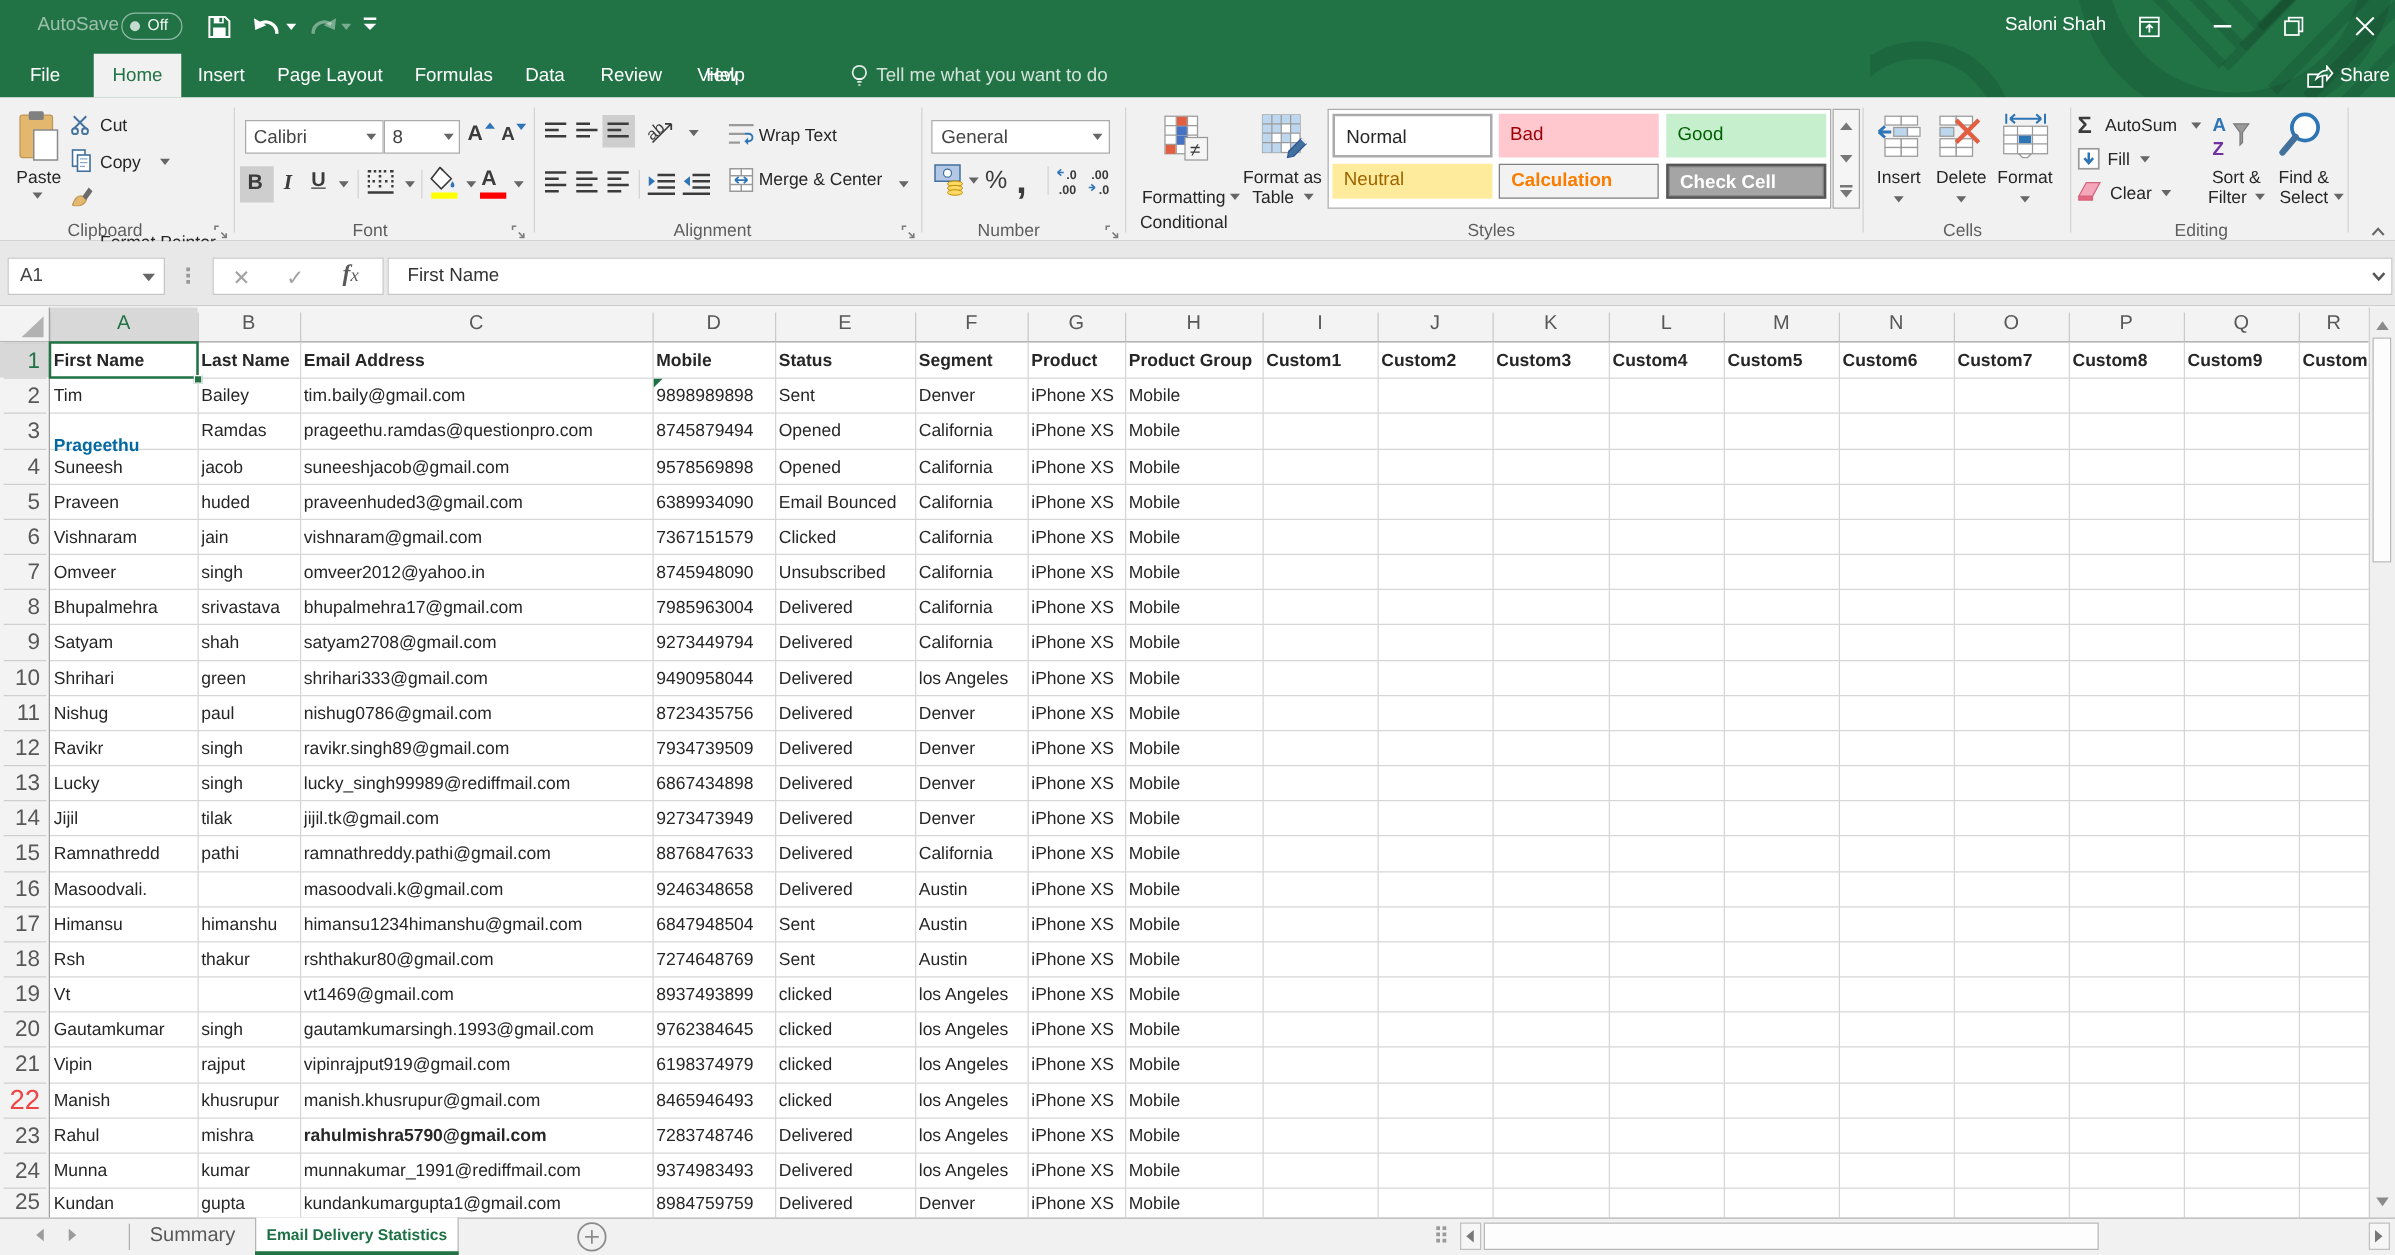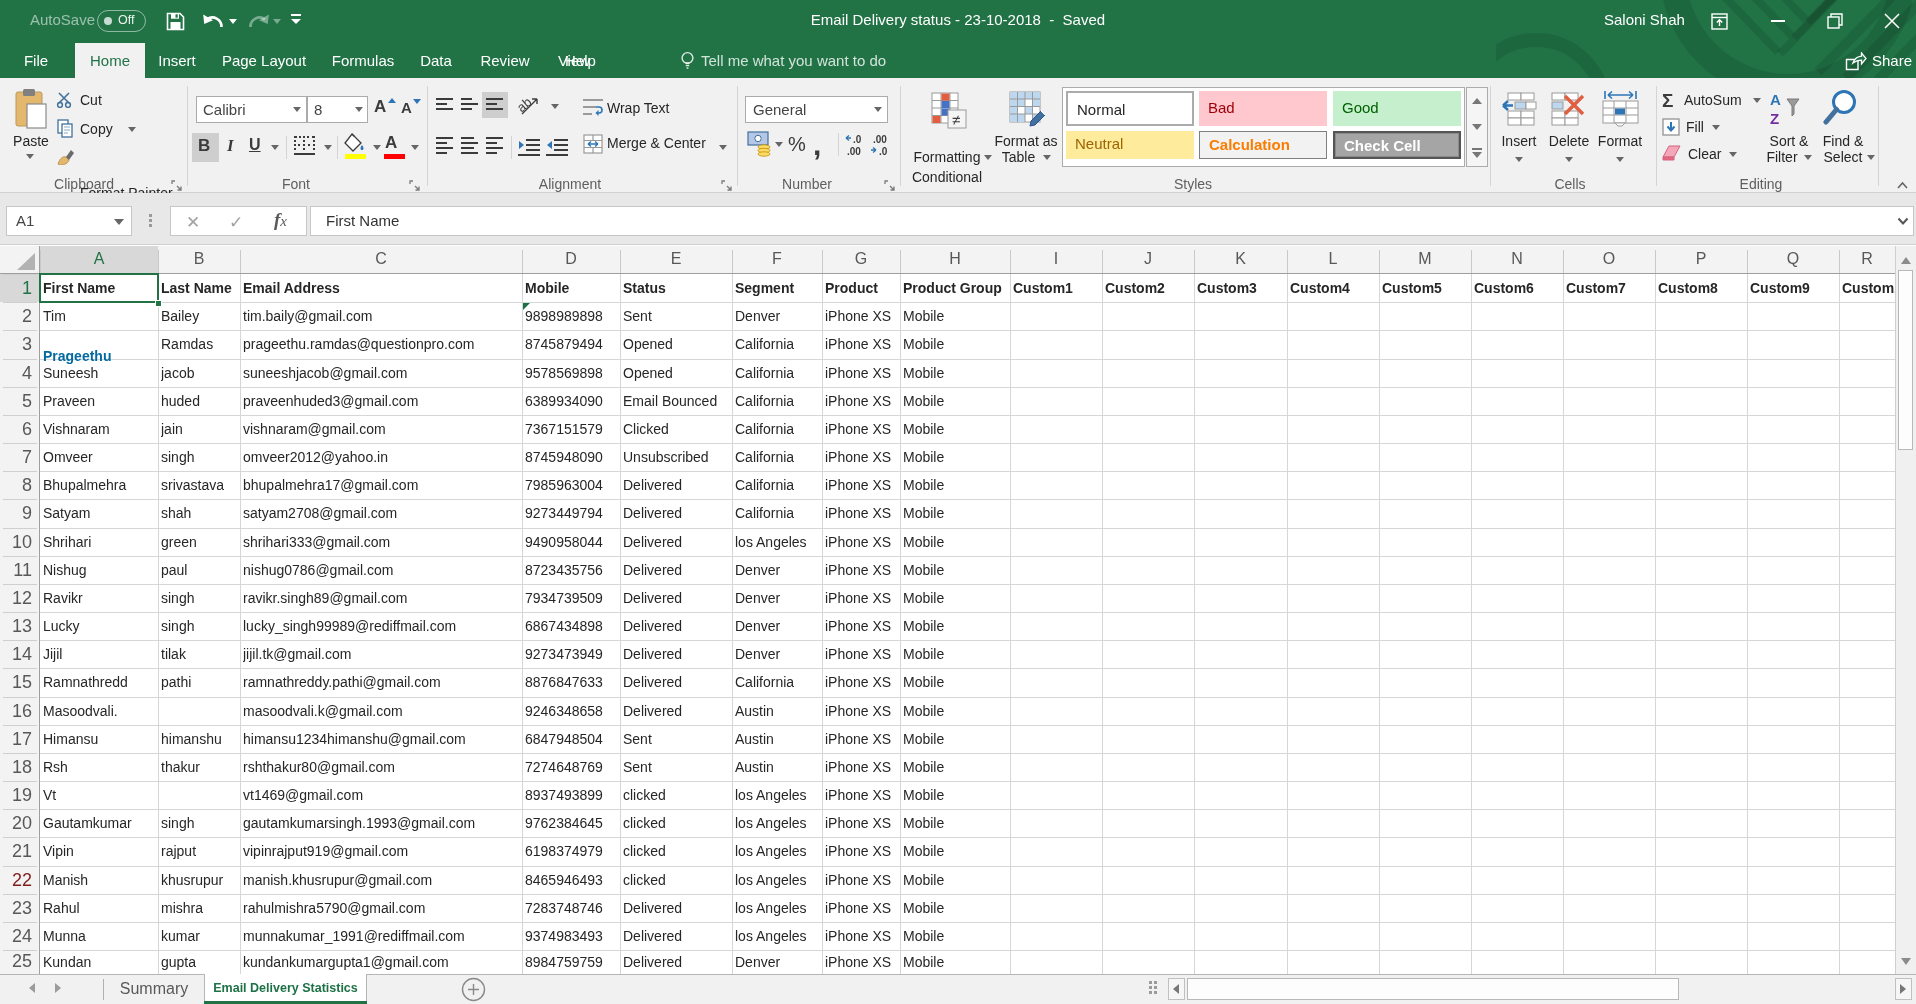--- a/index.html
+++ b/index.html
@@ -42,21 +42,20 @@
 <path d="M2.2 2.5 L3.2 12 L12 8.2 Z" fill="#fff"></path>
 </svg>
     <div class="abs" style="left:229px;top:19px;width:0;height:0;border-left:4.5px solid transparent;border-right:4.5px solid transparent;border-top:5px solid #fff;"></div>
     <svg class="abs" style="left:247px;top:12px;" width="24" height="19" viewBox="0 0 24 19">
 <path d="M3.5 15 A9 9 0 0 1 18 7.5" fill="none" stroke="rgba(255,255,255,0.4)" stroke-width="2.7"></path>
 <path d="M21.8 2.5 L20.8 12 L12 8.2 Z" fill="rgba(255,255,255,0.4)"></path>
 </svg>
     <div class="abs" style="left:273px;top:19px;width:0;height:0;border-left:4.5px solid transparent;border-right:4.5px solid transparent;border-top:5px solid rgba(255,255,255,0.4);"></div>
     <div class="abs" style="left:291px;top:14px;width:10px;height:2px;background:#fff;"></div>
     <div class="abs" style="left:291px;top:19px;width:0;height:0;border-left:5px solid transparent;border-right:5px solid transparent;border-top:5.5px solid #fff;"></div>
-    <div class="abs" style="left:0;top:11px;width:1916px;text-align:center;font-size:15px;color:#fff;">Email Delivery status - 23-10-2018&nbsp; - &nbsp;Saved</div>
     <div class="abs" style="left:1604px;top:11px;font-size:15px;color:#fff;">Saloni Shah</div>
     <svg class="abs" style="left:1711px;top:13px;" width="17" height="17" viewBox="0 0 17 17">
 <rect x="1" y="1" width="15" height="15" fill="none" stroke="#fff" stroke-width="1.4"></rect>
 <line x1="1" y1="4.5" x2="16" y2="4.5" stroke="#fff" stroke-width="1.4"></line>
 <path d="M8.5 13 V7 M5.8 9.5 L8.5 6.8 L11.2 9.5" fill="none" stroke="#fff" stroke-width="1.4"></path>
 </svg>
     <div class="abs" style="left:1771px;top:20px;width:14px;height:1.8px;background:#fff;"></div>
     <svg class="abs" style="left:1827px;top:13px;" width="16" height="16" viewBox="0 0 16 16">
 <rect x="1" y="4" width="11" height="11" fill="none" stroke="#fff" stroke-width="1.4"></rect>
 <path d="M4 4 V1 H15 V12 H12" fill="none" stroke="#fff" stroke-width="1.4"></path>
@@ -475,21 +474,21 @@
 <div class="abs" style="left:0;top:724.7px;width:32px;height:28.2px;text-align:right;line-height:28.2px;font-size:18px;color:#585858;">17</div>
 <div class="abs" style="left:3px;top:724.7px;width:34px;height:1px;background:#cfcfcf;"></div>
 <div class="abs" style="left:0;top:752.9px;width:32px;height:28.2px;text-align:right;line-height:28.2px;font-size:18px;color:#585858;">18</div>
 <div class="abs" style="left:3px;top:752.9px;width:34px;height:1px;background:#cfcfcf;"></div>
 <div class="abs" style="left:0;top:781.1px;width:32px;height:28.2px;text-align:right;line-height:28.2px;font-size:18px;color:#585858;">19</div>
 <div class="abs" style="left:3px;top:781.1px;width:34px;height:1px;background:#cfcfcf;"></div>
 <div class="abs" style="left:0;top:809.2px;width:32px;height:28.2px;text-align:right;line-height:28.2px;font-size:18px;color:#585858;">20</div>
 <div class="abs" style="left:3px;top:809.2px;width:34px;height:1px;background:#cfcfcf;"></div>
 <div class="abs" style="left:0;top:837.4px;width:32px;height:28.2px;text-align:right;line-height:28.2px;font-size:18px;color:#585858;">21</div>
 <div class="abs" style="left:3px;top:837.4px;width:34px;height:1px;background:#cfcfcf;"></div>
-<div class="abs" style="left:0;top:865.6px;width:32px;height:28.2px;text-align:right;line-height:28.2px;font-size:18px;color:#7f1d1d;">22</div>
+<div class="abs" style="left:0;top:865.6px;width:32px;height:28.2px;text-align:right;line-height:28.2px;font-size:22px;color:#ef4444;">22</div>
 <div class="abs" style="left:3px;top:865.6px;width:34px;height:1px;background:#cfcfcf;"></div>
 <div class="abs" style="left:0;top:893.7px;width:32px;height:28.2px;text-align:right;line-height:28.2px;font-size:18px;color:#585858;">23</div>
 <div class="abs" style="left:3px;top:893.7px;width:34px;height:1px;background:#cfcfcf;"></div>
 <div class="abs" style="left:0;top:921.9px;width:32px;height:28.2px;text-align:right;line-height:28.2px;font-size:18px;color:#585858;">24</div>
 <div class="abs" style="left:3px;top:921.9px;width:34px;height:1px;background:#cfcfcf;"></div>
 <div class="abs" style="left:0;top:950.1px;width:32px;height:23.9px;text-align:right;line-height:23.9px;font-size:18px;color:#585858;">25</div>
 <div class="abs" style="left:3px;top:950.1px;width:34px;height:1px;background:#cfcfcf;"></div>
 <div class="abs" style="left:39px;top:246px;width:1px;height:728px;background:#9f9f9f;"></div>
 <div class="abs" style="left:158px;top:274.0px;width:1px;height:700.0px;background:#d6d6d6;"></div>
 <div class="abs" style="left:240px;top:274.0px;width:1px;height:700.0px;background:#d6d6d6;"></div>
@@ -711,21 +710,21 @@
 <div class="abs ellip" style="left:43px;top:865.6px;width:115px;height:28px;line-height:28px;font-size:14px;font-weight:normal;color:#262626;">Manish</div>
 <div class="abs ellip" style="left:161px;top:865.6px;width:79px;height:28px;line-height:28px;font-size:14px;font-weight:normal;color:#262626;">khusrupur</div>
 <div class="abs ellip" style="left:243px;top:865.6px;width:279px;height:28px;line-height:28px;font-size:14px;font-weight:normal;color:#262626;">manish.khusrupur@gmail.com</div>
 <div class="abs ellip" style="left:525px;top:865.6px;width:95px;height:28px;line-height:28px;font-size:14px;font-weight:normal;color:#262626;">8465946493</div>
 <div class="abs ellip" style="left:623px;top:865.6px;width:109px;height:28px;line-height:28px;font-size:14px;font-weight:normal;color:#262626;">clicked</div>
 <div class="abs ellip" style="left:735px;top:865.6px;width:87px;height:28px;line-height:28px;font-size:14px;font-weight:normal;color:#262626;">los Angeles</div>
 <div class="abs ellip" style="left:825px;top:865.6px;width:75px;height:28px;line-height:28px;font-size:14px;font-weight:normal;color:#262626;">iPhone XS</div>
 <div class="abs ellip" style="left:903px;top:865.6px;width:107px;height:28px;line-height:28px;font-size:14px;font-weight:normal;color:#262626;">Mobile</div>
 <div class="abs ellip" style="left:43px;top:893.7px;width:115px;height:28px;line-height:28px;font-size:14px;font-weight:normal;color:#262626;">Rahul</div>
 <div class="abs ellip" style="left:161px;top:893.7px;width:79px;height:28px;line-height:28px;font-size:14px;font-weight:normal;color:#262626;">mishra</div>
-<div class="abs ellip" style="left:243px;top:893.7px;width:279px;height:28px;line-height:28px;font-size:14px;font-weight:normal;color:#262626;">rahulmishra5790@gmail.com</div>
+<div class="abs ellip" style="left:243px;top:893.7px;width:279px;height:28px;line-height:28px;font-size:14px;font-weight:bold;color:#262626;">rahulmishra5790@gmail.com</div>
 <div class="abs ellip" style="left:525px;top:893.7px;width:95px;height:28px;line-height:28px;font-size:14px;font-weight:normal;color:#262626;">7283748746</div>
 <div class="abs ellip" style="left:623px;top:893.7px;width:109px;height:28px;line-height:28px;font-size:14px;font-weight:normal;color:#262626;">Delivered</div>
 <div class="abs ellip" style="left:735px;top:893.7px;width:87px;height:28px;line-height:28px;font-size:14px;font-weight:normal;color:#262626;">los Angeles</div>
 <div class="abs ellip" style="left:825px;top:893.7px;width:75px;height:28px;line-height:28px;font-size:14px;font-weight:normal;color:#262626;">iPhone XS</div>
 <div class="abs ellip" style="left:903px;top:893.7px;width:107px;height:28px;line-height:28px;font-size:14px;font-weight:normal;color:#262626;">Mobile</div>
 <div class="abs ellip" style="left:43px;top:921.9px;width:115px;height:28px;line-height:28px;font-size:14px;font-weight:normal;color:#262626;">Munna</div>
 <div class="abs ellip" style="left:161px;top:921.9px;width:79px;height:28px;line-height:28px;font-size:14px;font-weight:normal;color:#262626;">kumar</div>
 <div class="abs ellip" style="left:243px;top:921.9px;width:279px;height:28px;line-height:28px;font-size:14px;font-weight:normal;color:#262626;">munnakumar_1991@rediffmail.com</div>
 <div class="abs ellip" style="left:525px;top:921.9px;width:95px;height:28px;line-height:28px;font-size:14px;font-weight:normal;color:#262626;">9374983493</div>
 <div class="abs ellip" style="left:623px;top:921.9px;width:109px;height:28px;line-height:28px;font-size:14px;font-weight:normal;color:#262626;">Delivered</div>

